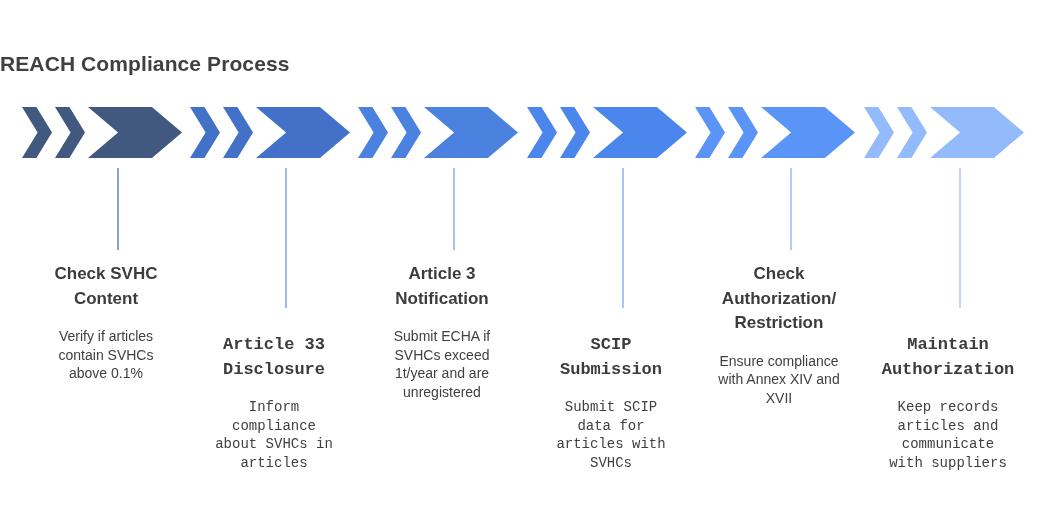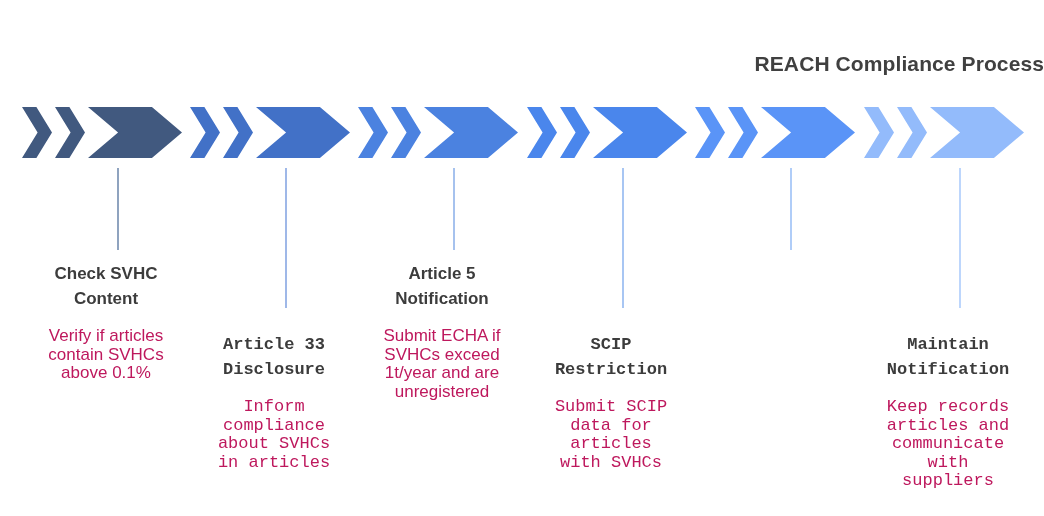--- a/index.html
+++ b/index.html
@@ -19,21 +19,21 @@
     position: relative;
     width: 1044px;
     height: 516px;
   }
 
   #chart-title {
     position: absolute;
     top: 52px;
     left: 0;
     width: 1044px;
-    text-align: right;
+    text-align: left;
     font-size: 21px;
     font-weight: bold;
     color: #404040;
     letter-spacing: 0.1px;
   }
 
   .step {
     position: absolute;
     top: 0;
     width: 168px;
@@ -89,23 +89,23 @@
 
   .step-title {
     font-size: 17px;
     font-weight: bold;
     color: #3c3c3c;
     line-height: 24.5px;
     margin: 0 0 9px 0;
     white-space: pre-line;
   }
   .step-desc {
-    font-size: 17px;
+    font-size: 14px;
     font-weight: normal;
-    color: #be185d;
+    color: #404040;
     line-height: 18.5px;
     margin: 16px;
     padding: 0 8px;
   }
 </style>
 </head>
 <body>
 
 <div id="diagram-root">
 
@@ -139,54 +139,60 @@
         </div>
       </div>
       <div class="step" style="left: 358px;">
         <div class="chevron-band">
           <div class="chev chev-sm c1" style="background: rgb(75, 130, 224);"></div>
           <div class="chev chev-sm c2" style="background: rgb(75, 130, 224);"></div>
           <div class="chev chev-lg" style="background: rgb(75, 130, 224);"></div>
         </div>
         <div class="connector short" style="background: rgb(166, 194, 238);"></div>
         <div class="text-block high">
-          <div class="step-title">Article 5
+          <div class="step-title">Article 3
 Notification</div>
           <div class="step-desc">Submit ECHA if SVHCs exceed 1t/year and are unregistered</div>
         </div>
       </div>
       <div class="step" style="left: 527px;">
         <div class="chevron-band">
           <div class="chev chev-sm c1" style="background: rgb(74, 134, 236);"></div>
           <div class="chev chev-sm c2" style="background: rgb(74, 134, 236);"></div>
           <div class="chev chev-lg" style="background: rgb(74, 134, 236);"></div>
         </div>
         <div class="connector long" style="background: rgb(168, 198, 243);"></div>
         <div class="text-block low">
           <div class="step-title">SCIP
-Restriction</div>
+Submission</div>
           <div class="step-desc">Submit SCIP data for articles with SVHCs</div>
         </div>
       </div>
       <div class="step" style="left: 695px;">
         <div class="chevron-band">
           <div class="chev chev-sm c1" style="background: rgb(90, 148, 247);"></div>
           <div class="chev chev-sm c2" style="background: rgb(90, 148, 247);"></div>
           <div class="chev chev-lg" style="background: rgb(90, 148, 247);"></div>
         </div>
         <div class="connector short" style="background: rgb(176, 205, 248);"></div>
+        <div class="text-block high">
+          <div class="step-title">Check
+Authorization/
+Restriction</div>
+          <div class="step-desc">Ensure compliance with Annex XIV and XVII</div>
+        </div>
       </div>
       <div class="step" style="left: 864px;">
         <div class="chevron-band">
           <div class="chev chev-sm c1" style="background: rgb(147, 187, 251);"></div>
           <div class="chev chev-sm c2" style="background: rgb(147, 187, 251);"></div>
           <div class="chev chev-lg" style="background: rgb(147, 187, 251);"></div>
         </div>
         <div class="connector long" style="background: rgb(189, 214, 252);"></div>
         <div class="text-block low">
           <div class="step-title">Maintain
-Notification</div>
+Authorization</div>
           <div class="step-desc">Keep records articles and communicate with suppliers</div>
         </div>
       </div>
     </div>
 
 </div>
 
 </body></html>

